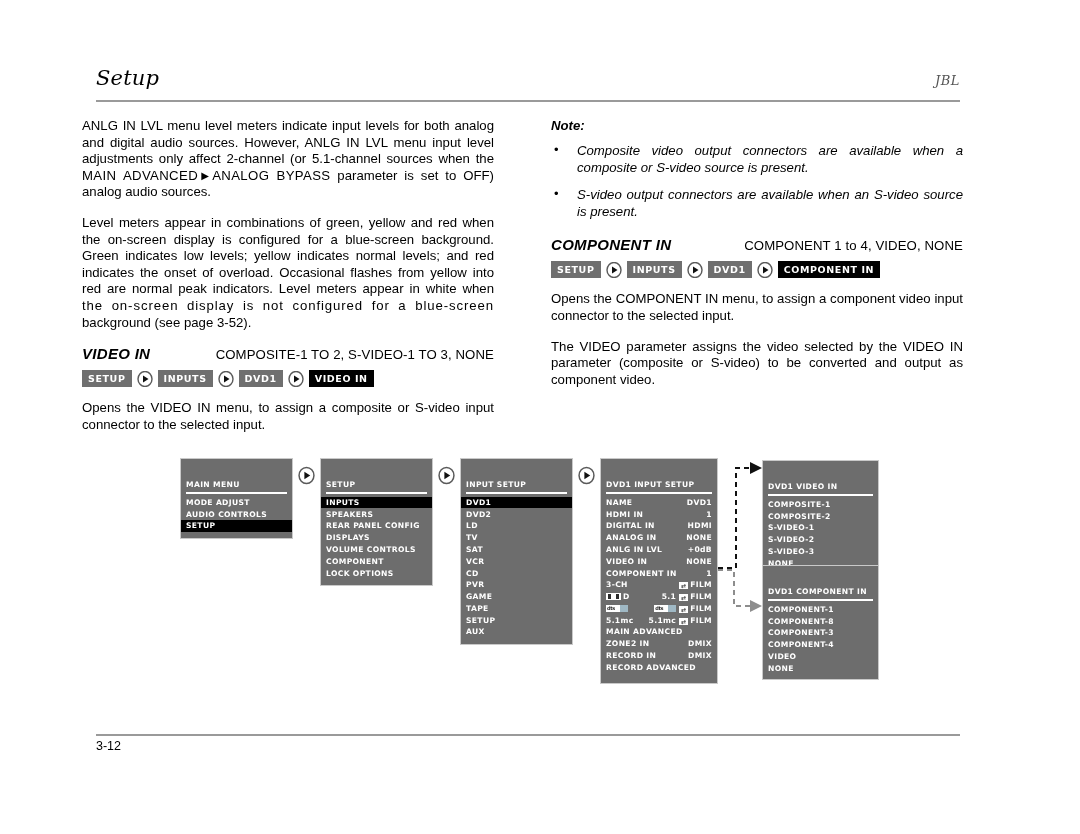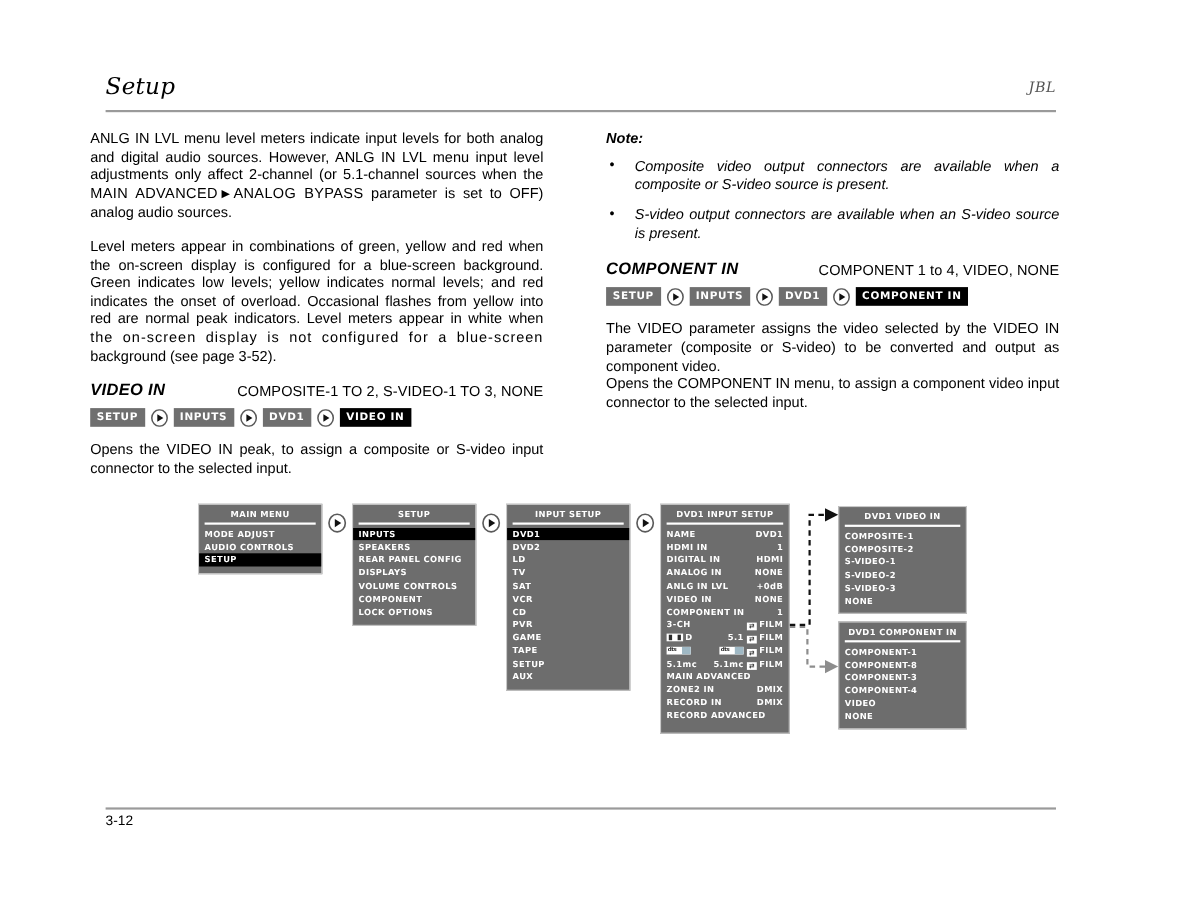--- a/index.html
+++ b/index.html
@@ -183,23 +183,22 @@
     background: #6d6d6d;
     border: 1.5px solid #c9c9c9;
     box-sizing: border-box;
     font-family: "DejaVu Sans", sans-serif;
   }
   .panel-title {
     color: #ffffff;
     font-size: 7.6px;
     font-weight: bold;
     letter-spacing: 0.35px;
-    padding: 4px 5px 3px 5px;
+    padding: 21px 5px 3px 5px;
     white-space: nowrap;
-    text-align: center;
   }
   .title-rule {
     height: 1.5px;
     background: #ffffff;
     margin: 0 5px 3px 5px;
   }
   .mi {
     color: #ffffff;
     font-size: 7.6px;
     font-weight: bold;
@@ -323,21 +322,21 @@
       <span class="chip">DVD1</span>
       <span class="crumb-arrow">
         <svg width="16" height="16" viewBox="0 0 16 16">
             <ellipse cx="8" cy="8" rx="7" ry="7.5" fill="#fff" stroke="#5a5a5a" stroke-width="1.4"></ellipse>
             <path d="M6 4.5 L11.5 8 L6 11.5 Z" fill="#111"></path>
           </svg>
       </span>
       <span class="chip dark">VIDEO IN</span>
     </div>
 
-    <p class="body last">Opens the VIDEO IN peak, to assign a composite or S-video input connector to the selected input.</p>
+    <p class="body last">Opens the VIDEO IN menu, to assign a composite or S-video input connector to the selected input.</p>
   </div>
 </div>
 
 <div class="col" id="col-right">
 
   <p class="note-head">Note:</p>
 
   <div class="note-item">
     <span class="bullet">•</span>
     <span>Composite video output connectors are available when a composite or S-video source is present.</span>
@@ -371,22 +370,22 @@
       <span class="chip">DVD1</span>
       <span class="crumb-arrow">
         <svg width="16" height="16" viewBox="0 0 16 16">
             <ellipse cx="8" cy="8" rx="7" ry="7.5" fill="#fff" stroke="#5a5a5a" stroke-width="1.4"></ellipse>
             <path d="M6 4.5 L11.5 8 L6 11.5 Z" fill="#111"></path>
           </svg>
       </span>
       <span class="chip dark">COMPONENT IN</span>
     </div>
 
+    <p class="body">Opens the COMPONENT IN menu, to assign a component video input connector to the selected input.</p>
     <p class="body last">The VIDEO parameter assigns the video selected by the VIDEO IN parameter (composite or S-video) to be converted and output as component video.</p>
-    <p class="body">Opens the COMPONENT IN menu, to assign a component video input connector to the selected input.</p>
   </div>
 </div>
 
 <div id="diagram">
 
   <div class="panel" style="left:84px; top:8px; width:113px;">
     <div class="panel-title">MAIN MENU</div>
     <div class="title-rule"></div>
     <div class="mi">MODE ADJUST</div>
     <div class="mi">AUDIO CONTROLS</div>

